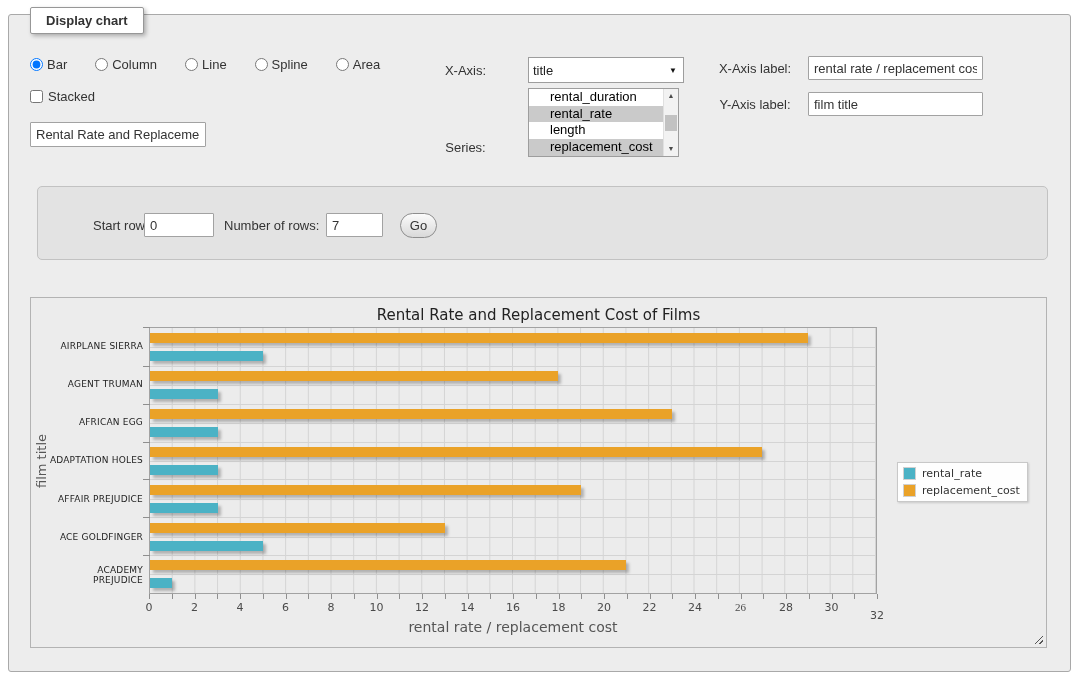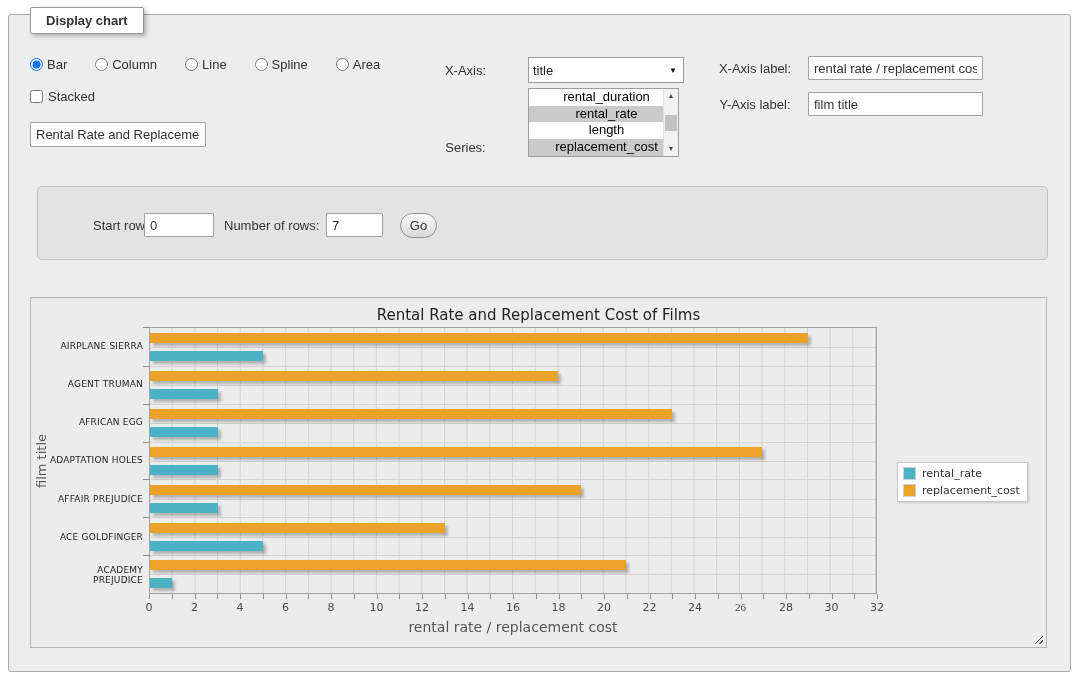--- a/index.html
+++ b/index.html
@@ -31,21 +31,21 @@
 
   .select-wrap { position:absolute; left:528px; top:57px; width:156px; height:26px; }
   .select-wrap select { width:100%; height:100%; border:1px solid #9d9d9d; background:#fff;
                         font-family:"Liberation Sans",sans-serif; font-size:13px; color:#222;
                         padding:0 4px; appearance:none; -webkit-appearance:none; border-radius:0; }
   .select-arrow { position:absolute; right:7px; top:9px; font-size:8px; color:#111; pointer-events:none; }
 
   .listbox { position:absolute; left:528px; top:88px; width:151px; height:69px; background:#fff;
              border:1px solid #9d9d9d; display:flex; }
   .options { flex:1; overflow:hidden; }
-  .option { height:16.7px; line-height:16.5px; font-size:13px; color:#000; padding-left:21px; white-space:nowrap;text-align:center; }
+  .option { height:16.7px; line-height:16.5px; font-size:13px; color:#000; padding-left:21px; white-space:nowrap; }
   .option.selected { background:#cacaca; }
   .sb { width:15px; display:flex; flex-direction:column; background:#f2f2f2; border-left:1px solid #e0e0e0; }
   .sb-btn { height:14px; font-size:7px; color:#4a4a4a; text-align:center; line-height:14px; background:#f2f2f2; }
   .sb-track { flex:1; position:relative; background:#f2f2f2; }
   .sb-thumb { position:absolute; left:1px; right:1px; top:12px; height:16px; background:#c2c2c2; }
 
   
   .rows-panel { position:absolute; left:37px; top:186px; width:1011px; height:74px;
                 background:#e3e3e3; border:1px solid #c2c2c2; border-radius:5px; }
   .rows-panel .ctl-label { top:31px; }
@@ -256,21 +256,21 @@
         <span class="xlabel" style="left: 37.5%;">12</span>
         <span class="xlabel" style="left: 43.75%;">14</span>
         <span class="xlabel" style="left: 50%;">16</span>
         <span class="xlabel" style="left: 56.25%;">18</span>
         <span class="xlabel" style="left: 62.5%;">20</span>
         <span class="xlabel" style="left: 68.75%;">22</span>
         <span class="xlabel" style="left: 75%;">24</span>
         <span class="xlabel" style="left: 81.25%; font-family: Liberation Serif, serif;">26</span>
         <span class="xlabel" style="left: 87.5%;">28</span>
         <span class="xlabel" style="left: 93.75%;">30</span>
-        <span class="xlabel" style="left: 100%;">32</span>
+        <span class="xlabel" style="left: 100%; margin-top: 8px;">32</span>
       </div>
     <div class="xtitle">rental rate / replacement cost</div>
     <div class="chart-legend">
         <div class="legend-row">
           <span class="legend-swatch" style="background: rgb(75, 178, 197);"></span>
           <span class="legend-text">rental_rate</span>
         </div>
         <div class="legend-row">
           <span class="legend-swatch" style="background: rgb(234, 162, 40);"></span>
           <span class="legend-text">replacement_cost</span>

